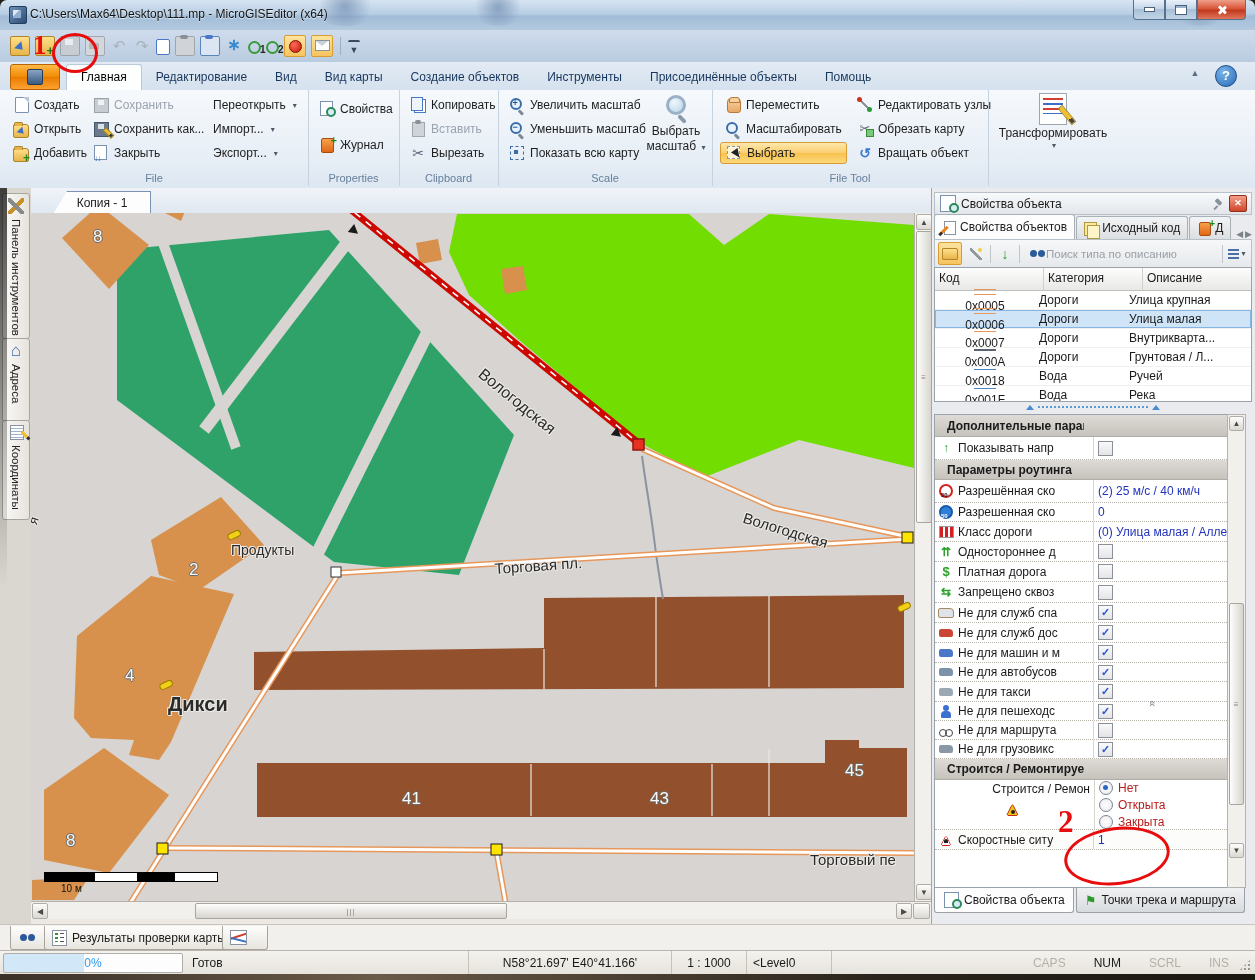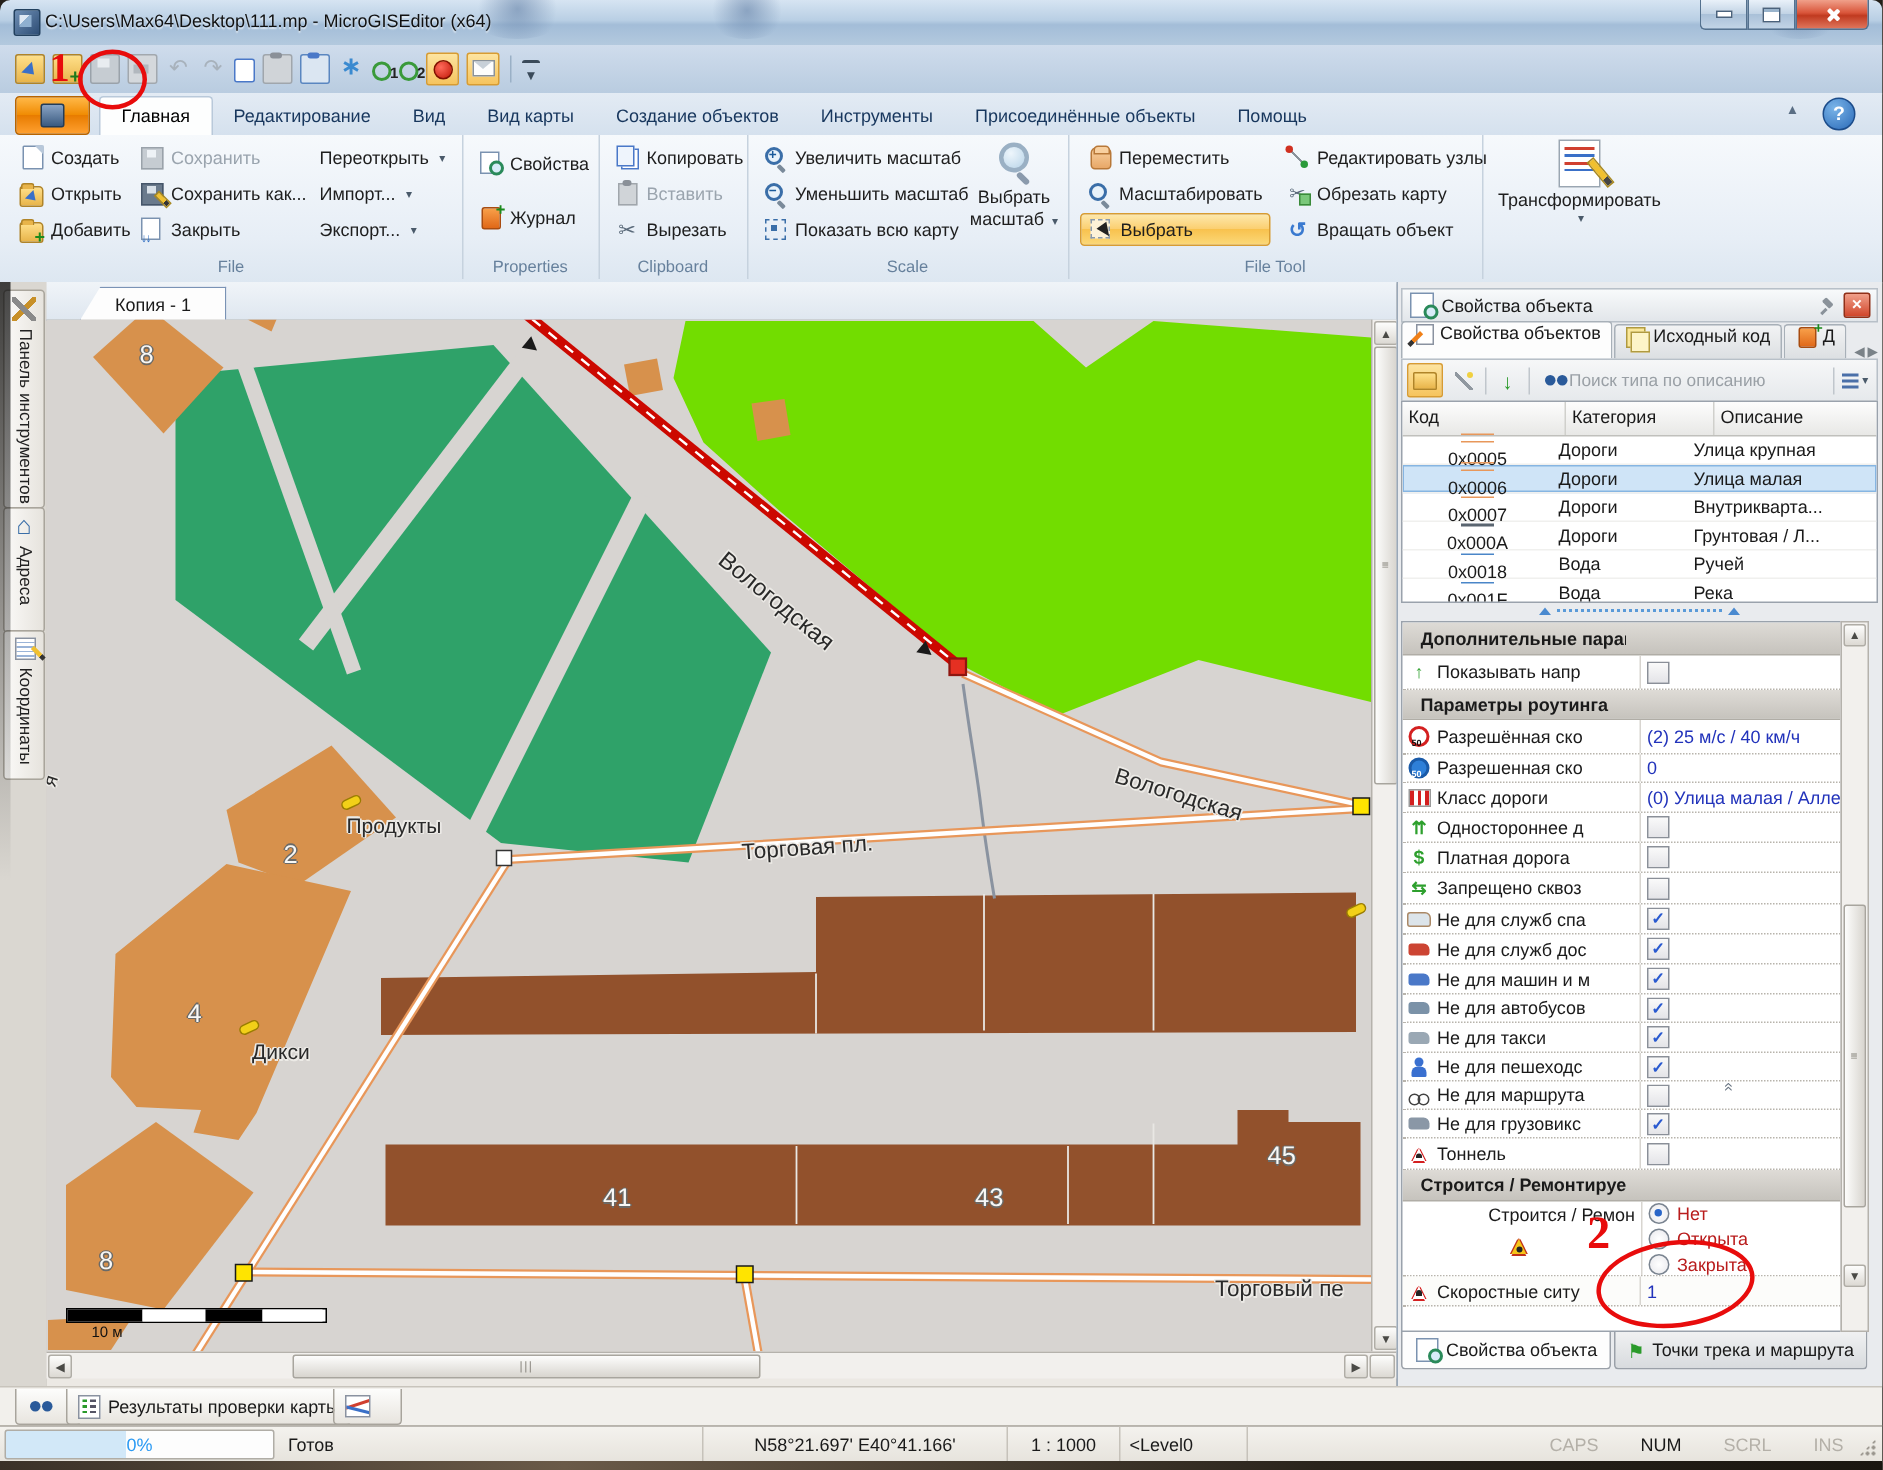--- a/index.html
+++ b/index.html
@@ -141,21 +141,21 @@
   .grip{position:absolute;left:50%;top:50%;transform:translate(-50%,-50%);color:#8a877f;font-size:8px;letter-spacing:1px;}
   
   .rpanel{position:absolute;left:931px;top:188px;width:324px;height:736px;background:#e9ebee;border-left:1px solid #9aa8b8;}
   .rphead{position:absolute;left:2px;top:4px;right:4px;height:21px;background:linear-gradient(#f8fafb,#e2e6ea);border:1px solid #b8c0c8;display:flex;align-items:center;gap:5px;padding:0 4px;}
   .rphead .ttl{flex:1;font-size:12px;}
   .pin{width:10px;height:10px;position:relative;}
   .pin::before{content:'';position:absolute;left:1px;top:1px;width:7px;height:4px;background:#8a929a;border-radius:1px;transform:rotate(45deg);}
   .pin::after{content:'';position:absolute;left:1px;bottom:-1px;width:1.5px;height:5px;background:#8a929a;transform:rotate(45deg);}
   .rpclose{width:16px;height:15px;border-radius:2px;background:linear-gradient(#f0a08a,#d0452a);border:1px solid #903018;color:#fff;font-size:9px;line-height:14px;text-align:center;font-weight:bold;}
   .rptabs{position:absolute;left:2px;top:27px;right:4px;height:24px;display:flex;align-items:flex-end;gap:1px;}
-  .rptab{height:22px;display:flex;align-items:flex-start;gap:4px;padding:0 7px;background:linear-gradient(#f2f3f4,#dcdfe2);border:1px solid #a8b0b8;border-bottom:none;border-radius:3px 3px 0 0;font-size:12px;white-space:nowrap;}
+  .rptab{height:22px;display:flex;align-items:center;gap:4px;padding:0 7px;background:linear-gradient(#f2f3f4,#dcdfe2);border:1px solid #a8b0b8;border-bottom:none;border-radius:3px 3px 0 0;font-size:12px;white-space:nowrap;}
   .rptab.active{background:#fdfdfd;height:24px;}
   .tabarrows{margin-left:auto;display:flex;gap:2px;font-size:9px;color:#7a8288;}
   .ticon{width:14px;height:14px;position:relative;flex:none;}
   .ticon-edit{background:#fff;border:1px solid #8a92a0;width:10px;height:12px;}
   .ticon-edit::after{content:'';position:absolute;left:-3px;bottom:-3px;width:3px;height:12px;background:linear-gradient(#f08018 70%,#333 70%);transform:rotate(45deg);}
   .ticon-src{background:#fbe89a;border:1px solid #b09a40;width:11px;height:12px;}
   .ticon-src::after{content:'';position:absolute;left:2px;top:2px;width:11px;height:12px;background:#fdf4c8;border:1px solid #b09a40;}
   .ticon-jrn{background:linear-gradient(#f8a04a,#e06818);border:1px solid #a84c10;border-radius:2px;width:10px;height:12px;}
   .ticon-jrn::after{content:'+';position:absolute;right:-5px;top:-5px;color:#1c8a1c;font-weight:bold;font-size:10px;}
   .rptools{position:absolute;left:2px;top:51px;right:4px;height:27px;background:linear-gradient(#f6f7f8,#e6e9ec);border:1px solid #b8c0c8;display:flex;align-items:center;gap:3px;padding:0 3px;}
@@ -585,21 +585,21 @@
         <g transform="translate(866,394) rotate(-25)">
             <rect width="13" height="6" rx="3" fill="#f2d018" stroke="#9a7d00"></rect>
           </g>
       </svg>
       
       <span class="mlabel" style="left:455px;top:152px;transform:rotate(39deg);transform-origin:left top;font-size:16px;">Вологодская</span>
       <span class="mlabel" style="left:715px;top:296px;transform:rotate(17deg);transform-origin:left top;">Вологодская</span>
       <span class="mlabel" style="left:463px;top:347px;transform:rotate(-4deg);transform-origin:left top;">Торговая пл.</span>
       <span class="mlabel" style="left:779px;top:638px;">Торговый пе</span>
       <span class="mlabel" style="left:200px;top:329px;font-size:14px;">Продукты</span>
-      <span class="mlabel" style="left:137px;top:480px;font-size:14px;">Дикси</span>
+      <span class="mlabel" style="left:137px;top:480px;font-size:20px;font-weight:bold;">Дикси</span>
       <span class="mlabel" style="left:-1px;top:300px;transform:rotate(-72deg);font-size:13px;">я</span>
       
       <span class="mnum" style="left:62px;top:14px;">8</span>
       <span class="mnum" style="left:158px;top:347px;">2</span>
       <span class="mnum" style="left:94px;top:453px;">4</span>
       <span class="mnum" style="left:35px;top:618px;">8</span>
       <span class="mnum" style="left:371px;top:576px;">41</span>
       <span class="mnum" style="left:619px;top:576px;">43</span>
       <span class="mnum" style="left:814px;top:548px;">45</span>
       
@@ -897,29 +897,20 @@
           <span class="plabel">
             <span class="gi">
               <span class="veh" style="background:#8a97a6;"></span>
             </span>
             <span>Не для грузовикс</span>
           </span>
           <span class="pval">
             <span class="cb">✓</span>
           </span>
         </div>
-      <div class="prow" style="height:20px;">
-          <span class="plabel">
-            <span class="gi gi-tri red"></span>
-            <span>Тоннель</span>
-          </span>
-          <span class="pval">
-            <span class="cb"></span>
-          </span>
-        </div>
       <div class="psec" style="height:20px;">
           <span>Строится / Ремонтируется</span>
           <span class="chev">«</span>
         </div>
       <div class="prow" style="height:49px;align-items:flex-start;">
         <span class="plabel" style="flex-direction:column;align-items:flex-end;justify-content:flex-start;padding:2px 4px 0 0;gap:2px;">
           <span>Строится / Ремон</span>
           <span class="gi gi-tri yel" style="align-self:center;margin-top:4px;"></span>
         </span>
         <span class="pval" style="flex-direction:column;align-items:flex-start;justify-content:center;gap:1px;">

